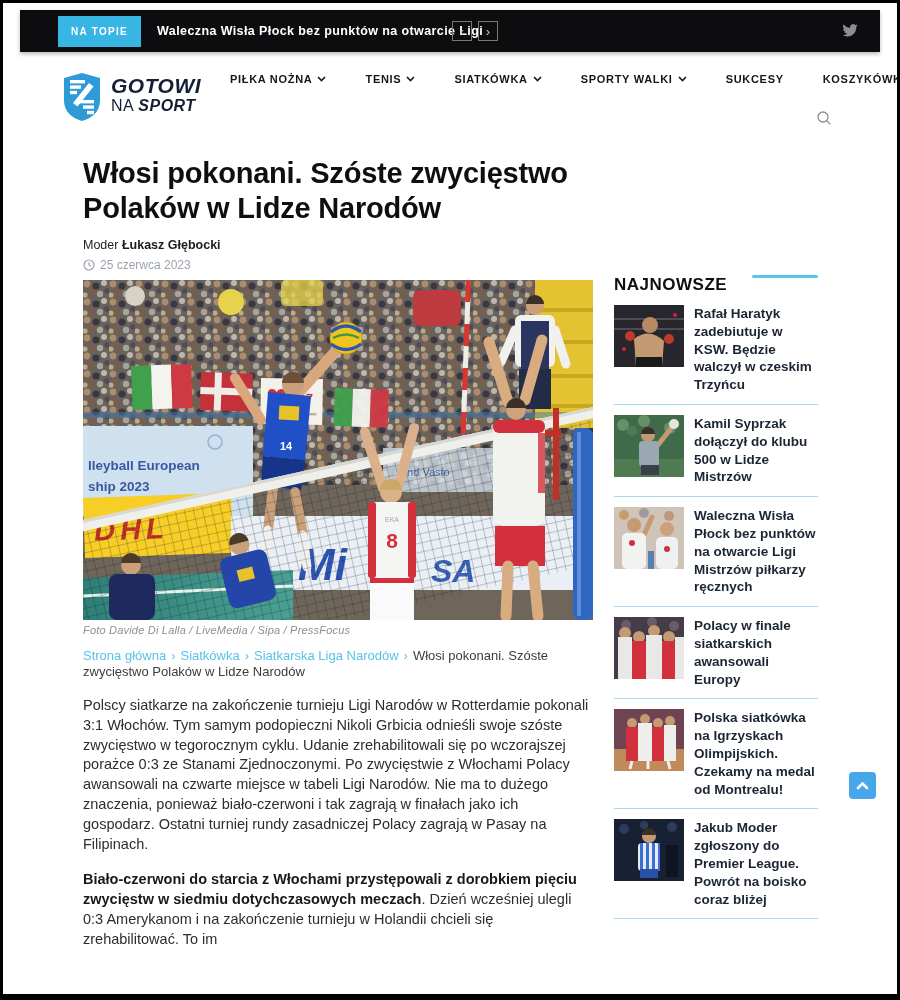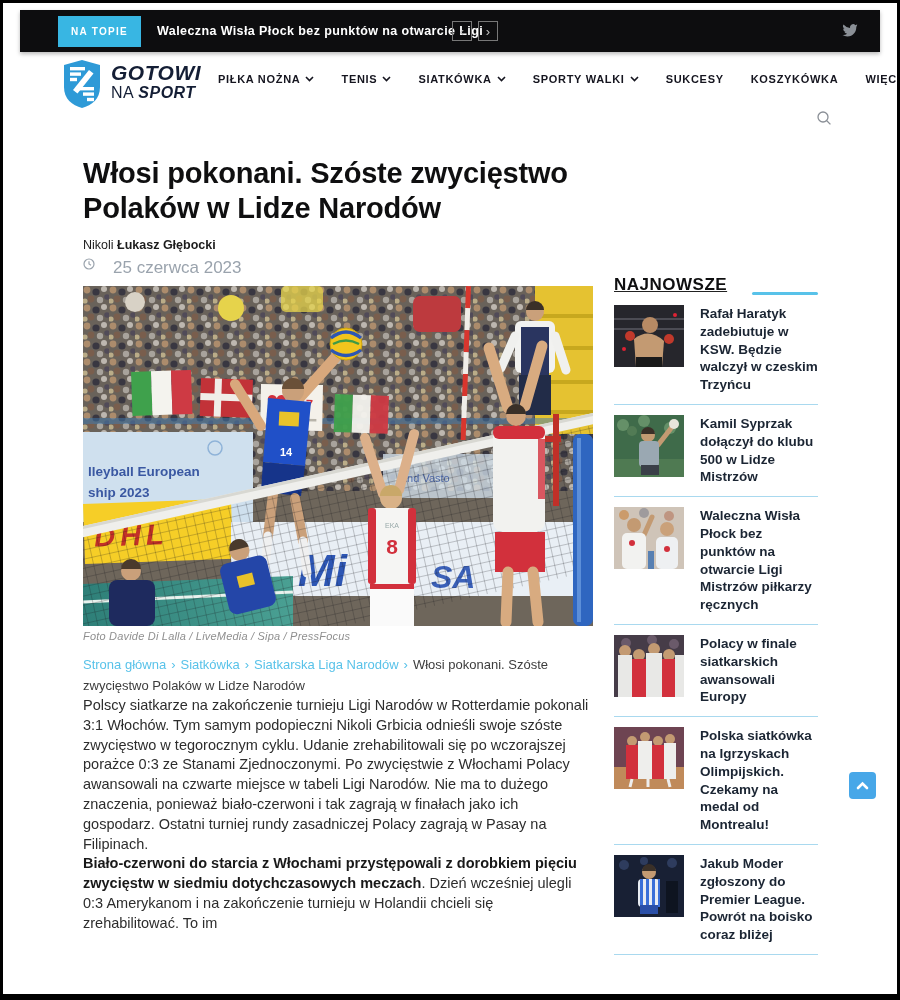--- a/index.html
+++ b/index.html
@@ -16,52 +16,52 @@
   .topbar-badge { margin-left:38px; background:#38b6e3; color:#fff; font-size:10px; font-weight:bold;
                   letter-spacing:1.3px; padding:10px 13px; cursor:pointer; }
   .topbar-headline { margin-left:16px; color:#fff; font-size:12.5px; font-weight:600; letter-spacing:.4px; cursor:pointer; }
   .topbar-arrows { position:absolute; left:432px; top:11px; display:flex; gap:6px; }
   .arrow-btn { width:20px; height:20px; border:1px solid #787878; background:transparent; color:#c0c0c0;
                font-size:13px; line-height:1; display:flex; align-items:center; justify-content:center; cursor:pointer; }
   .twitter-btn { position:absolute; right:22px; top:13px; background:none; border:none; cursor:pointer; }
 
   
   .header { position:absolute; top:52px; left:0; width:100%; height:90px; background:#fff; z-index:4; }
-  .logo { position:absolute; left:62px; top:7px; display:flex; gap:9px; align-items:flex-start; cursor:pointer; }
+  .logo { position:absolute; left:62px; top:20px; display:flex; gap:9px; align-items:flex-start; cursor:pointer; }
   .logo-text { padding-top:3px; }
   .logo-l1 { font-size:21px; font-weight:800; font-style:italic; color:#141e35; letter-spacing:.5px; line-height:1.05; }
   .logo-l2 { font-size:16px; color:#141e35; line-height:1.1; letter-spacing:.5px; }
   .logo-l2 .bold { font-weight:800; font-style:italic; }
   .nav { position:absolute; left:218px; top:21px; display:flex; gap:27px; align-items:center; }
   .nav-item { font-size:11px; font-weight:800; color:#15151f; letter-spacing:.7px; display:flex;
-              align-items:center; gap:5px; cursor:pointer; white-space:nowrap; }
+              align-items:center; gap:5px; cursor:pointer; white-space:nowrap;margin-left:12px; }
   .search-btn { position:absolute; right:68px; top:58px; background:none; border:none; cursor:pointer; }
 
   
   .main { position:absolute; top:142px; left:83px; width:735px; display:flex; gap:21px; }
   .article { flex:0 0 510px; width:510px; }
   .article h1 { margin-top:14px; font-size:29px; line-height:35px; font-weight:800; color:#0f0f10; letter-spacing:-.2px; }
   .author-line { margin-top:12px; font-size:12.5px; color:#1c1c1c; }
   .author-line b { font-weight:800; }
-  .date-line { margin-top:6px; font-size:17px; color:#9aa3ad; display:flex; gap:18px; }
+  .date-line { margin-top:6px; font-size:12px; color:#9aa3ad; display:flex; align-items:center; gap:5px; }
   .hero { margin-top:8px; width:510px; height:340px; display:block; background:#777; }
   .caption { margin-top:4px; font-size:11px; font-style:italic; color:#8f8f8f; letter-spacing:.2px; }
-  .breadcrumb { margin-top:12px; font-size:13px; line-height:21px; color:#3c3c3c; }
+  .breadcrumb { margin-top:12px; font-size:13px; line-height:16px; color:#3c3c3c; }
   .crumb-link { color:#58c2e9; cursor:pointer; }
   .crumb-sep { color:#58c2e9; margin:0 5px; }
-  .para { margin-top:0; font-size:14.5px; line-height:19.8px; color:#2d2d2d; }
+  .para { margin-top:16px; font-size:14.5px; line-height:19.8px; color:#2d2d2d; }
   .article h2 { margin-top:16px; font-size:23px; line-height:26px; font-weight:800; color:#0f0f10; }
   .para .lead { font-weight:bold; color:#191919; }
 
   
   .sidebar { flex:1; padding-top:133px; }
-  .sb-head { display:flex; align-items:flex-end; gap:25px;text-decoration:underline; }
+  .sb-head { display:flex; align-items:flex-start; gap:25px; }
   .sb-title { font-size:17px; font-weight:800; letter-spacing:.5px; color:#0f0f10; }
   .sb-line { flex:1; height:3px; background:#58c2e9; border-radius:2px; }
-  .sb-item { display:flex; gap:16px; margin-top:10px; cursor:pointer; }
+  .sb-item { display:flex; gap:10px; margin-top:10px; cursor:pointer; }
   .sb-thumb { width:70px; height:62px; flex:0 0 70px; display:block; }
   .sb-text { font-size:13.5px; font-weight:600; line-height:17.8px; color:#1b2533; }
   .sb-divider { height:1px; background:#a9d9ef; margin-top:10px; }
 
   
   .scroll-top { position:absolute; right:24px; top:772px; width:27px; height:27px; background:#47a7e8;
                 border:none; border-radius:4px; display:flex; align-items:center; justify-content:center;
                 cursor:pointer; z-index:95; }
 </style>
 </head>
@@ -148,21 +148,21 @@
       </svg>
   </button>
 </div>
 
 <div class="main">
 
   <div class="article">
     <h1>Włosi pokonani. Szóste zwycięstwo Polaków w Lidze Narodów</h1>
 
     <div class="author-line">
-      <span>Nikoli</span> <b>Łukasz Głębocki</b>
+      <span>Moder</span> <b>Łukasz Głębocki</b>
     </div>
 
     <div class="date-line">
       <svg width="12" height="12" viewBox="0 0 12 12">
           <circle cx="6" cy="6" r="5" stroke="#9aa3ad" fill="none" stroke-width="1.2"></circle>
           <path d="M6 3.2V6l2 1.2" stroke="#9aa3ad" stroke-width="1.2" fill="none"></path>
         </svg>
       <span>25 czerwca 2023</span>
     </div>
 

